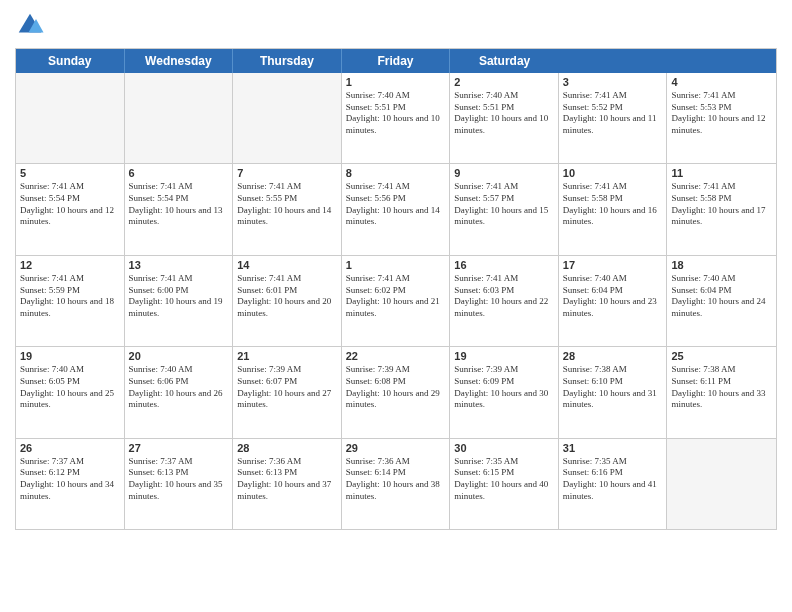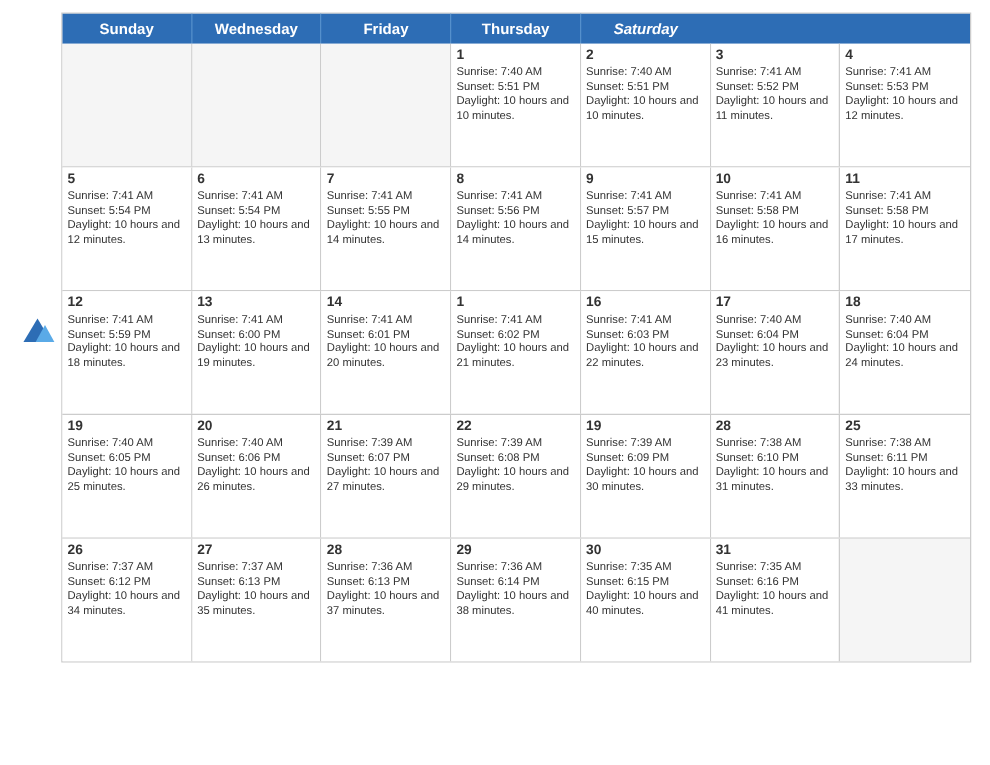--- a/index.html
+++ b/index.html
@@ -8,21 +8,21 @@
       background: #fff;
       width: 792px;
       height: 612px;
       overflow: hidden;
     }
     .page {
       width: 792px;
       height: 540px;
       padding: 10px 15px;
       display: flex;
-      flex-direction: row;
+      flex-direction: column;
     }
     .header {
       display: flex;
       justify-content: space-between;
       align-items: center;
       margin-bottom: 8px;
     }
     .logo {
       display: flex;
       align-items: center;
@@ -72,21 +72,21 @@
       background: #2d6db5;
     }
     .cal-header-cell {
       color: white;
       font-size: 12px;
       font-weight: bold;
       text-align: center;
       padding: 5px 2px;
       border-right: 1px solid #5590cc;
     }
-    .cal-header-cell:last-child { border-right: none; font-style: italic; }
+    .cal-header-cell:last-child { border-right: none; }
     .cal-body {
       flex: 1;
       display: flex;
       flex-direction: column;
     }
     .cal-row {
       display: grid;
       grid-template-columns: repeat(7, 1fr);
       flex: 1;
       border-top: 1px solid #ccc;
@@ -107,20 +107,21 @@
     .day-num {
       font-size: 11px;
       font-weight: bold;
       margin-bottom: 2px;
       display: block;
     }
     .cell-text {
       font-size: 9px;
       line-height: 1.3;
       color: #333;
+      font-family: Liberation Serif, serif;
     }
   </style>
 </head>
 <body>
 
 <div class="page">
   <div class="header">
     <div class="logo">
       <svg class="logo-icon" viewBox="0 0 40 40">
         <polygon points="20,5 35,30 5,30" fill="#2d6db5"></polygon>
@@ -134,22 +135,22 @@
     <div class="title-area">
       <div class="month-title"></div>
       <div class="location"></div>
     </div>
   </div>
 
   <div class="calendar">
     <div class="cal-header">
     <div class="cal-header-cell">Sunday</div>
         <div class="cal-header-cell">Wednesday</div>
+        <div class="cal-header-cell">Thursday</div>
         <div class="cal-header-cell">Friday</div>
-        <div class="cal-header-cell">Thursday</div>
         <div class="cal-header-cell">Saturday</div>
       </div>
     <div class="cal-body">
     <div class="cal-row">
           <div class="cal-cell empty"></div>
           <div class="cal-cell empty"></div>
           <div class="cal-cell empty"></div>
           <div class="cal-cell">
             <span class="day-num">1</span>
             <div class="cell-text" style="white-space: pre-line;">Sunrise: 7:40 AM

